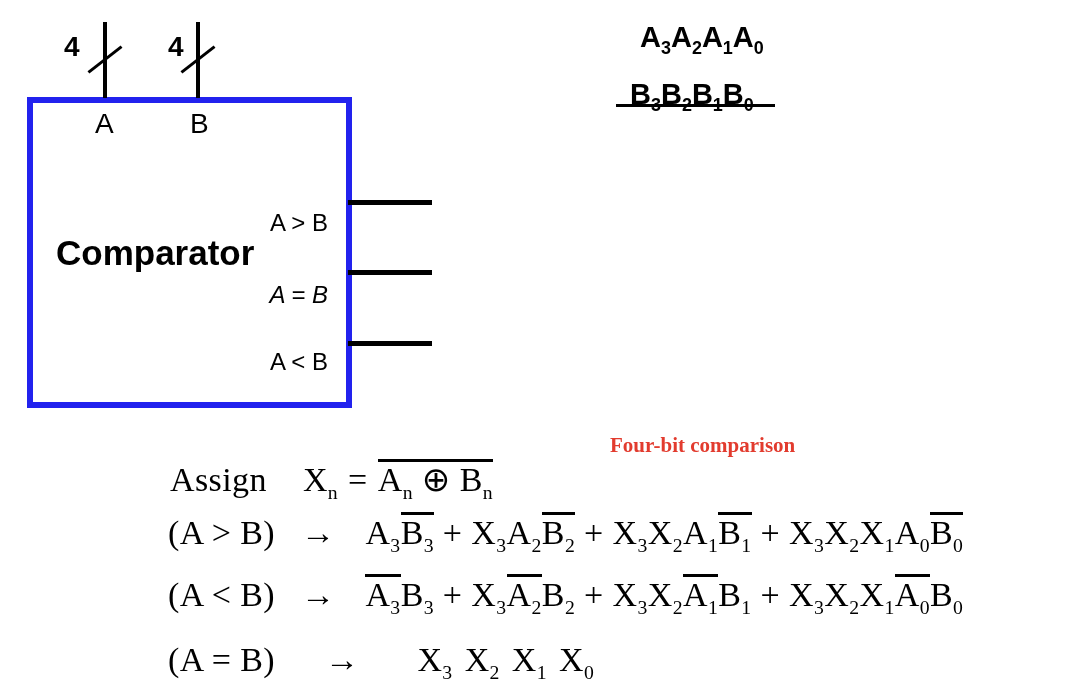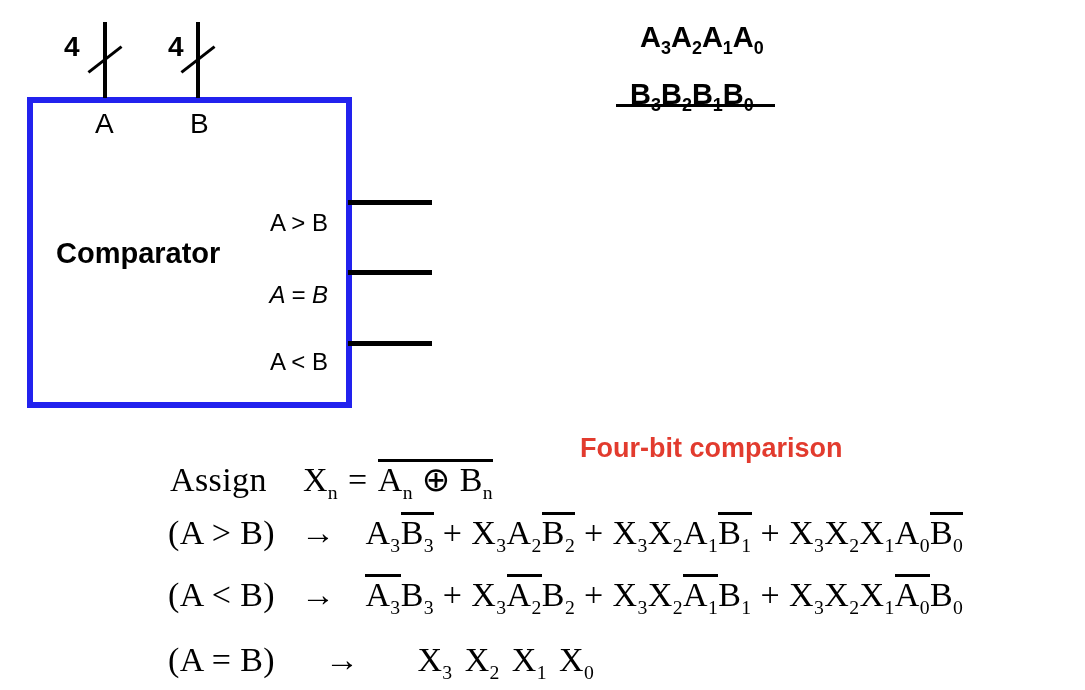--- a/index.html
+++ b/index.html
@@ -19,34 +19,34 @@
   
   .comp-box{left:27px;top:97px;width:313px;height:299px;border:6px solid var(--box-border);background:#fff;}
   .in-wire{width:4px;height:76px;top:22px;background:var(--line);}
   .wire-a{left:103px;} .wire-b{left:196px;}
   .slash{width:42px;height:3px;background:var(--line);transform:rotate(-38deg);top:58px;}
   .slash-a{left:84px;} .slash-b{left:177px;}
   .bus4{font-weight:700;font-size:28px;line-height:28px;}
   .bus4-a{left:64px;top:33px;} .bus4-b{left:168px;top:33px;}
   .port-label{font-size:28px;line-height:30px;}
   .port-a{left:95px;top:109px;} .port-b{left:190px;top:109px;}
-  .comp-title{left:56px;top:237px;font-weight:700;font-size:29px;line-height:32px;}
+  .comp-title{left:56px;top:237px;font-weight:700;font-size:35px;line-height:32px;}
   .out-label{left:243px;width:85px;text-align:right;font-size:24px;line-height:30px;white-space:pre;margin-top:19px;}
   .ol1{top:189px;} .ol2{top:261px;font-style:italic;} .ol3{top:328px;}
   .out-wire{left:348px;width:84px;height:5px;background:var(--line);}
   .ow1{top:200px;} .ow2{top:270px;} .ow3{top:341px;}
 
   
   .bus-line{left:630px;font-weight:700;font-size:29px;line-height:34px;white-space:nowrap;}
   .bus-a{top:20px;margin-left:10px;} .bus-b{top:77px;}
   .bus-line sub{font-size:0.62em;line-height:0;}
   .bus-underline{left:616px;top:104px;width:159px;height:3px;background:var(--line);}
 
   
-  .annotation{left:580px;top:433px;font-weight:700;font-size:27px;color:var(--annotation-red);white-space:nowrap;}
+  .annotation{left:610px;top:433px;font-weight:700;font-size:21px;color:var(--annotation-red);white-space:nowrap;font-family:Liberation Serif, serif;}
 
   
   .eq-row{
     font-family:"Liberation Serif","DejaVu Serif",serif;
     font-size:34px;line-height:1.15;display:flex;align-items:baseline;
     white-space:pre;letter-spacing:0.4px;color:var(--ink);
   }
   .eq1{left:170px;top:430px;margin-top:29px;}
   .eq2{left:168px;top:512px;align-items:flex-end;}
   .eq3{left:168px;top:574px;}

